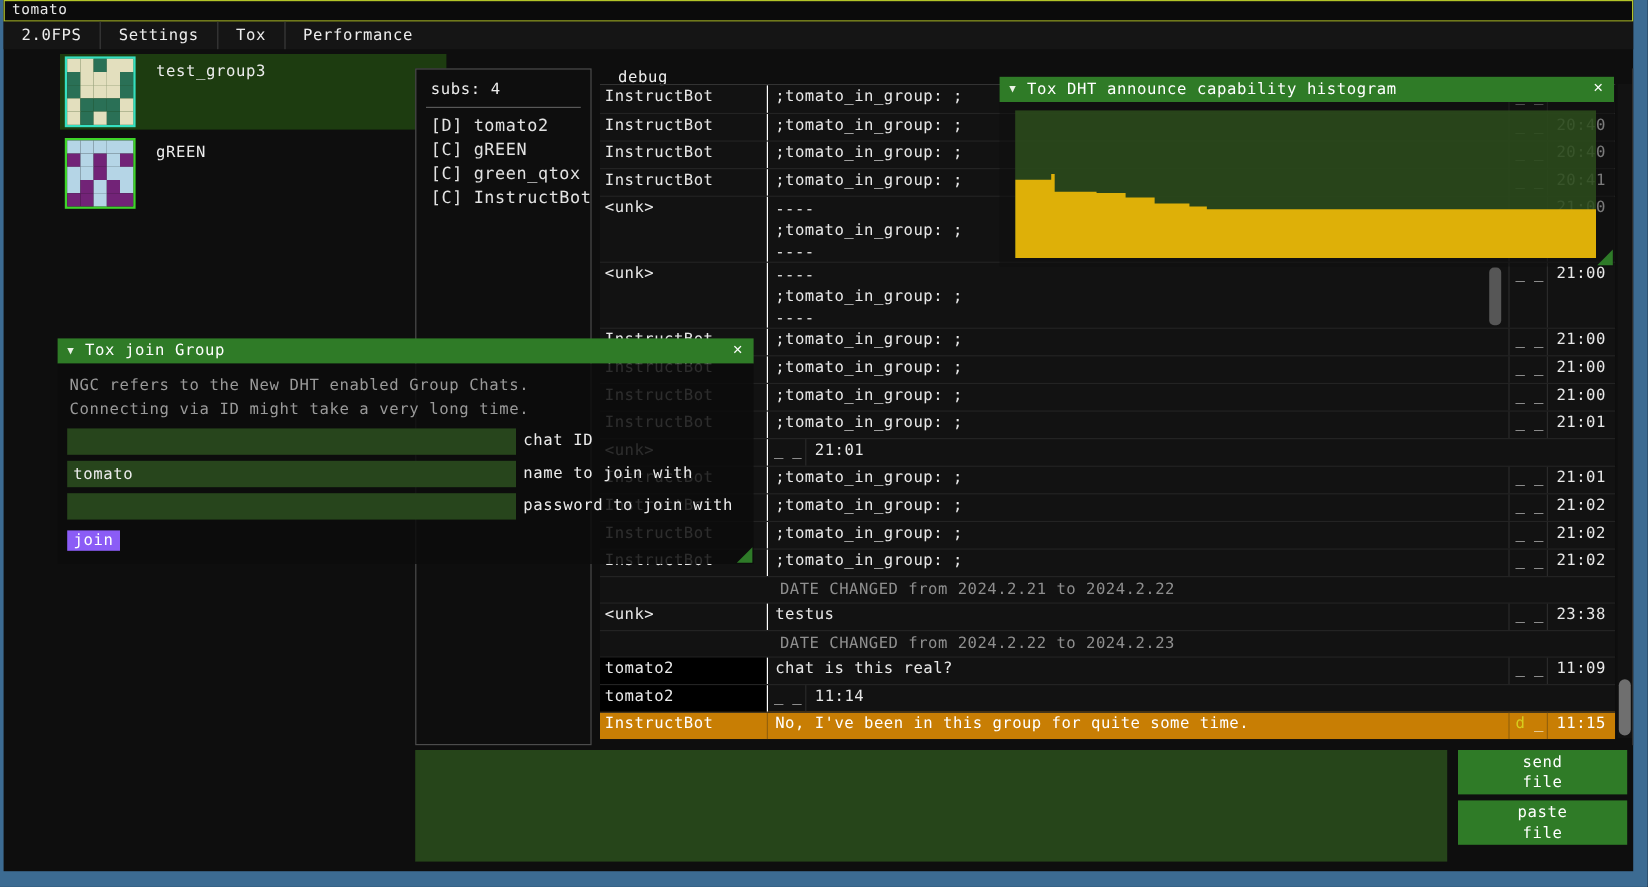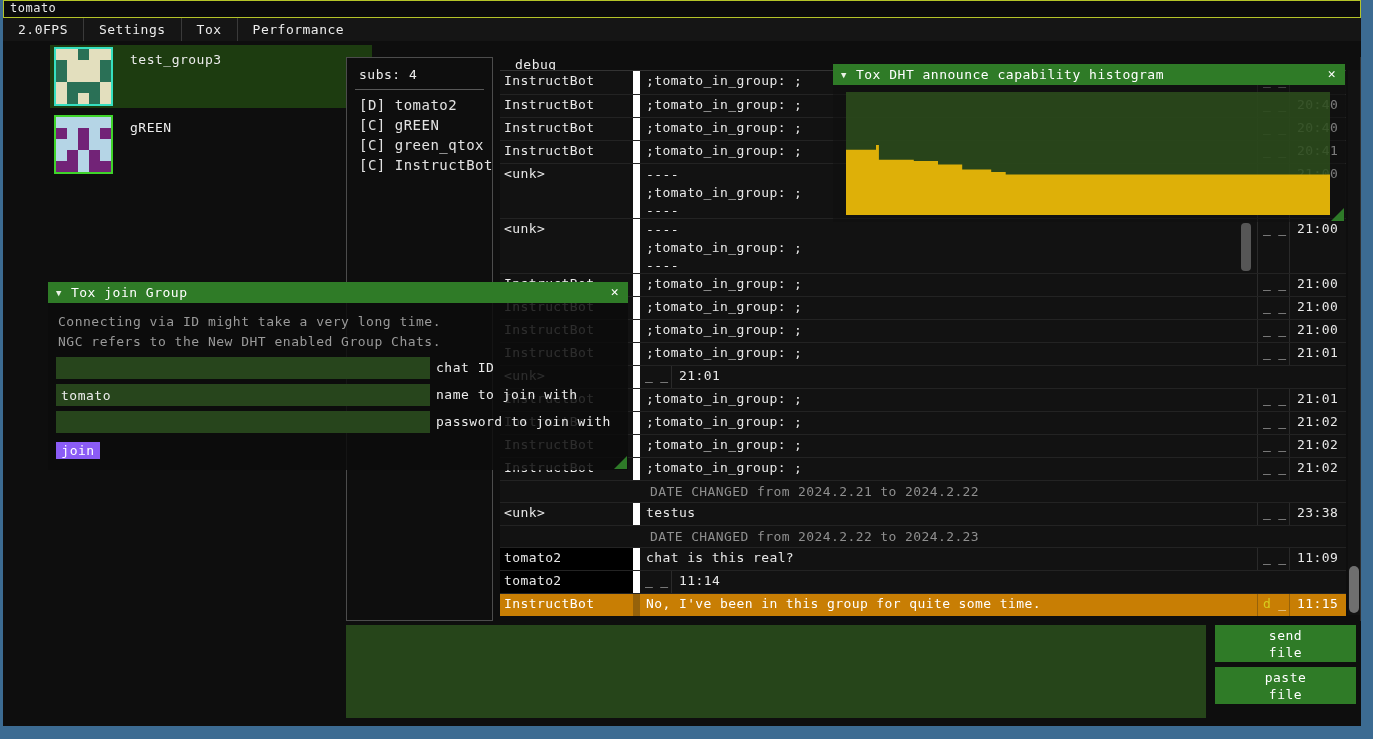--- a/index.html
+++ b/index.html
@@ -25,21 +25,21 @@
     border:1px solid #4c4c4c; background:#0e0e0e; }
   .members-header { padding:9px 0 0 12px; font-size:13px; color:#ececec; letter-spacing:.5px; }
   .members-sep { margin:7px 8px 5px 8px; border-top:1px solid #585858; }
   .member { padding-left:12px; line-height:20px; font-size:14px; color:#e2e2e2; letter-spacing:.5px; white-space:nowrap; }
 
   .chat { position:absolute; left:497px; top:57px; width:861px; height:564px; border-right:1px solid #2e2e2e; }
   .chat-tab { position:absolute; left:15px; top:0; font-size:13px; color:#ececec; letter-spacing:.5px; }
   .chat-rows { position:absolute; left:0; top:13px; width:846px; border-top:1px solid #333; overflow:hidden; }
   .crow { display:flex; border-top:1px solid #232323; background:#121212; font-size:13px; color:#e8e8e8; letter-spacing:.4px; }
   .crow:first-child { border-top:none; }
-  .c-sender { width:140px; padding:2px 0 0 4px; border-right:7px solid #ffffff; overflow:hidden; white-space:nowrap; }
+  .c-sender { width:140px; padding:2px 0 0 4px; border-right:1px solid #ffffff; overflow:hidden; white-space:nowrap; }
   .c-sender.green { background:#000000; }
   .c-msg { width:618px; padding:2px 0 0 6px; border-right:1px solid #2a2a2a; overflow:hidden; }
   .c-msg div { line-height:18px; }
   .c-status { width:32px; padding:2px 0 0 5px; border-right:1px solid #2a2a2a; display:flex; gap:7px; color:#cfcfcf; }
   .c-time { width:56px; padding:2px 0 0 7px; }
   .crow.hl { background:#c87e04; color:#ffffff; }
   .crow.hl .c-sender, .crow.hl .c-msg, .crow.hl .c-status { border-right-color:#96620a; }
   .crow.hl .c-status { color:#f4eeda; }
   .st-d { color:#d8cc1e; }
   .crow.date { color:#8f8f8f; }
@@ -372,22 +372,22 @@
   </div>
 
   <div class="win join-win">
     <div class="win-titlebar">
       <span class="win-tri">▼</span>
       <span>Tox join Group</span>
       <span class="win-close">✕</span>
     </div>
     <div class="win-body">
       <div class="join-info">
+        <div>NGC refers to the New DHT enabled Group Chats.</div>
         <div>Connecting via ID might take a very long time.</div>
-        <div>NGC refers to the New DHT enabled Group Chats.</div>
       </div>
       <div id="join-fields">
           <div class="jfield-row">
             <input class="jfield" style="">
             <div class="jlabel">chat ID</div>
           </div>
           <div class="jfield-row">
             <input class="jfield" value="tomato" style="">
             <div class="jlabel">name to join with</div>
           </div>

